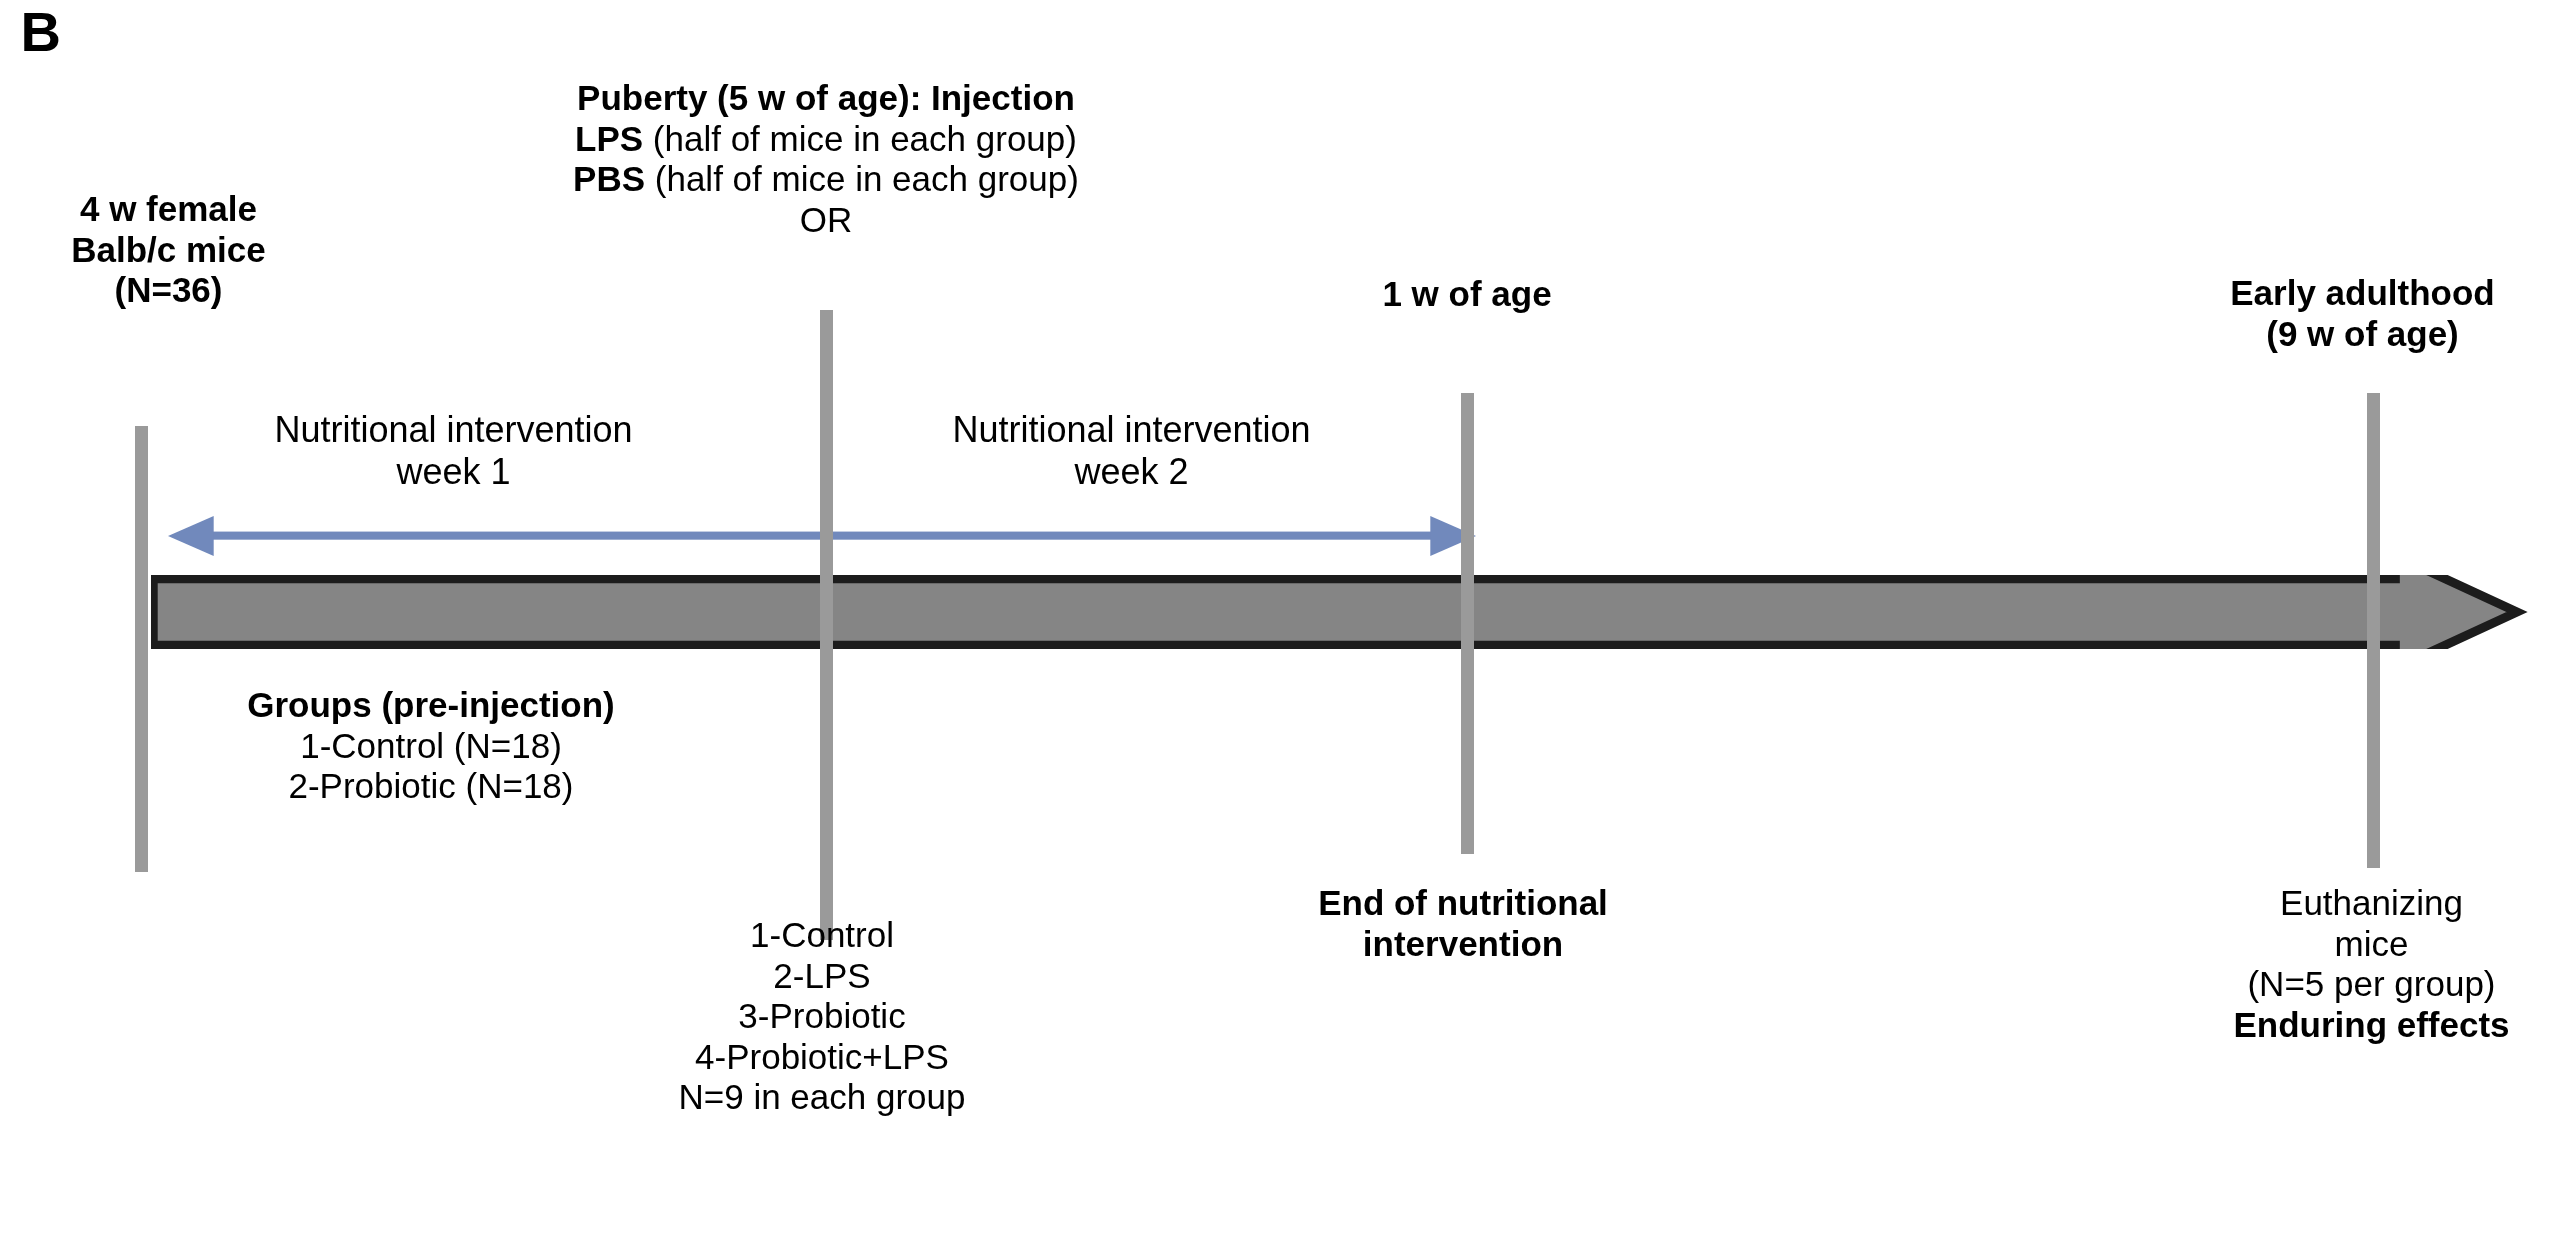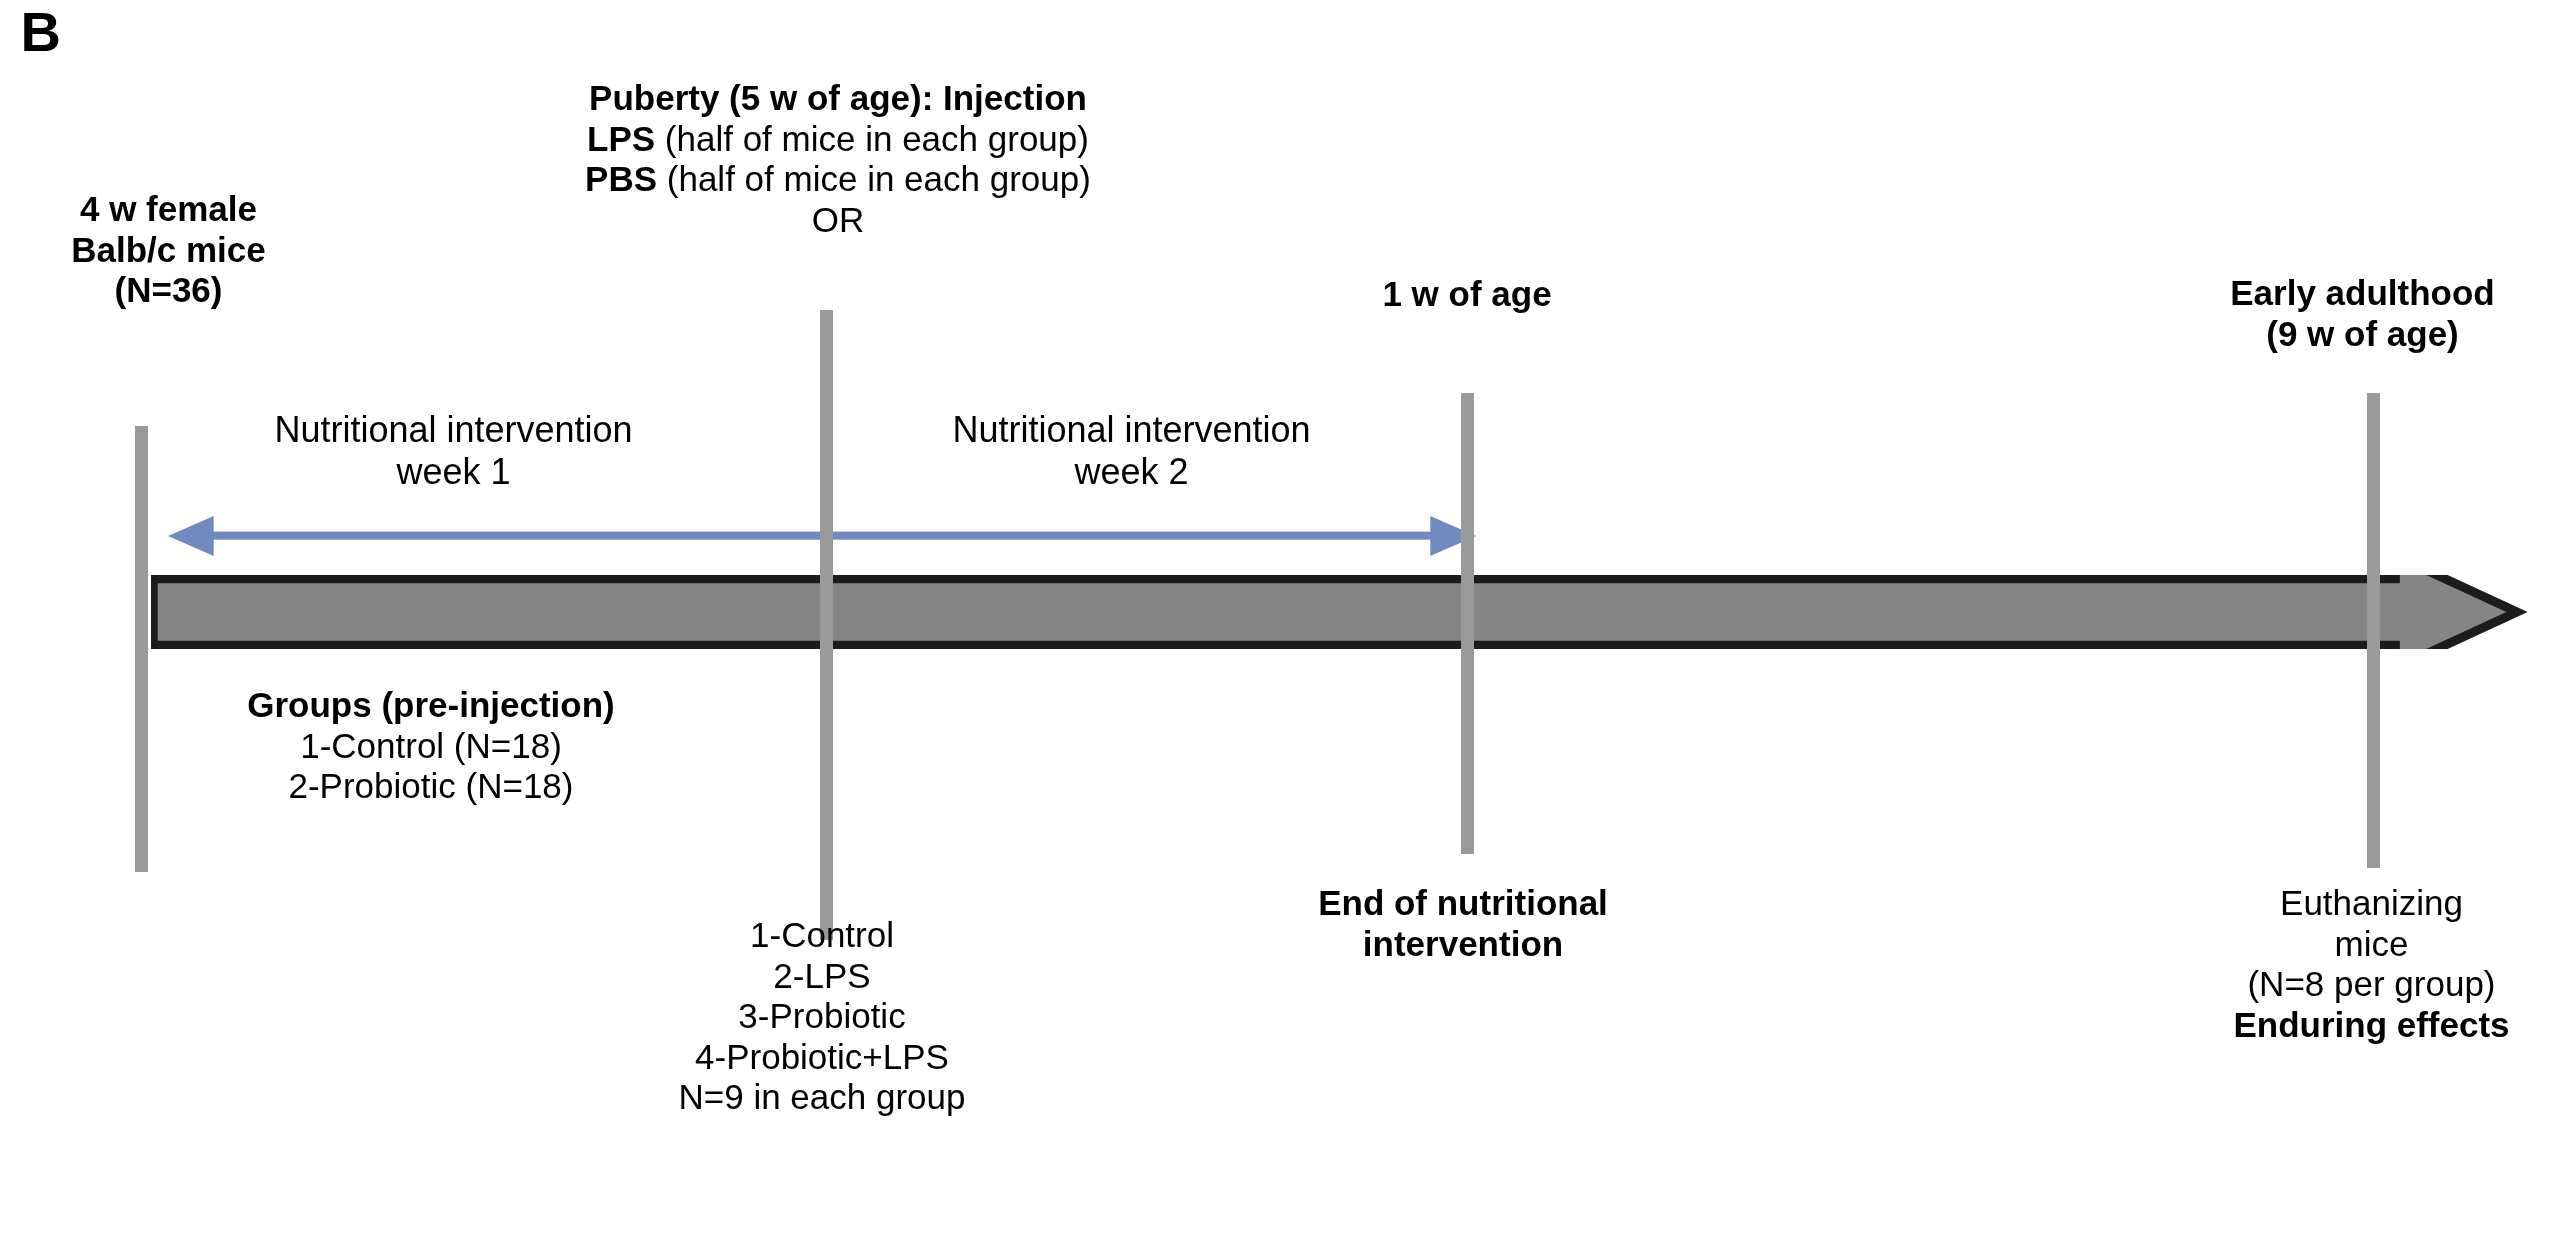--- a/index.html
+++ b/index.html
@@ -77,21 +77,21 @@
 <div id="stage">
 
   <div class="panel-letter">B</div>
 
   <div class="tblock bold s-lg" style="left:12px; top:189px; width:313px;">
     <span class="ln">4 w female</span>
     <span class="ln">Balb/c mice</span>
     <span class="ln">(N=36)</span>
   </div>
 
-  <div class="tblock s-lg" style="left:392px; top:78px; width:892px;">
+  <div class="tblock s-lg" style="left:380px; top:78px; width:892px;">
     <span class="ln bold">Puberty (5 w of age): Injection</span>
     <span class="ln"><b>LPS</b><span> (half of mice in each group)</span></span>
     <span class="ln"><b>PBS</b><span> (half of mice in each group)</span></span>
     <span class="ln reg">OR</span>
   </div>
 
   <div class="tblock bold s-lg" style="left:1268px; top:274px; width:398px;">
     <span class="ln">1 w of age</span>
   </div>
 
@@ -150,18 +150,18 @@
   </div>
 
   <div class="tblock bold s-lg" style="left:1253px; top:883px; width:420px;">
     <span class="ln">End of nutritional</span>
     <span class="ln">intervention</span>
   </div>
 
   <div class="tblock s-lg" style="left:2167px; top:883px; width:409px;">
     <span class="ln reg">Euthanizing</span>
     <span class="ln reg">mice</span>
-    <span class="ln reg">(N=8 per group)</span>
+    <span class="ln reg">(N=5 per group)</span>
     <span class="ln bold">Enduring effects</span>
   </div>
 
 </div>
 
 
 </body></html>

